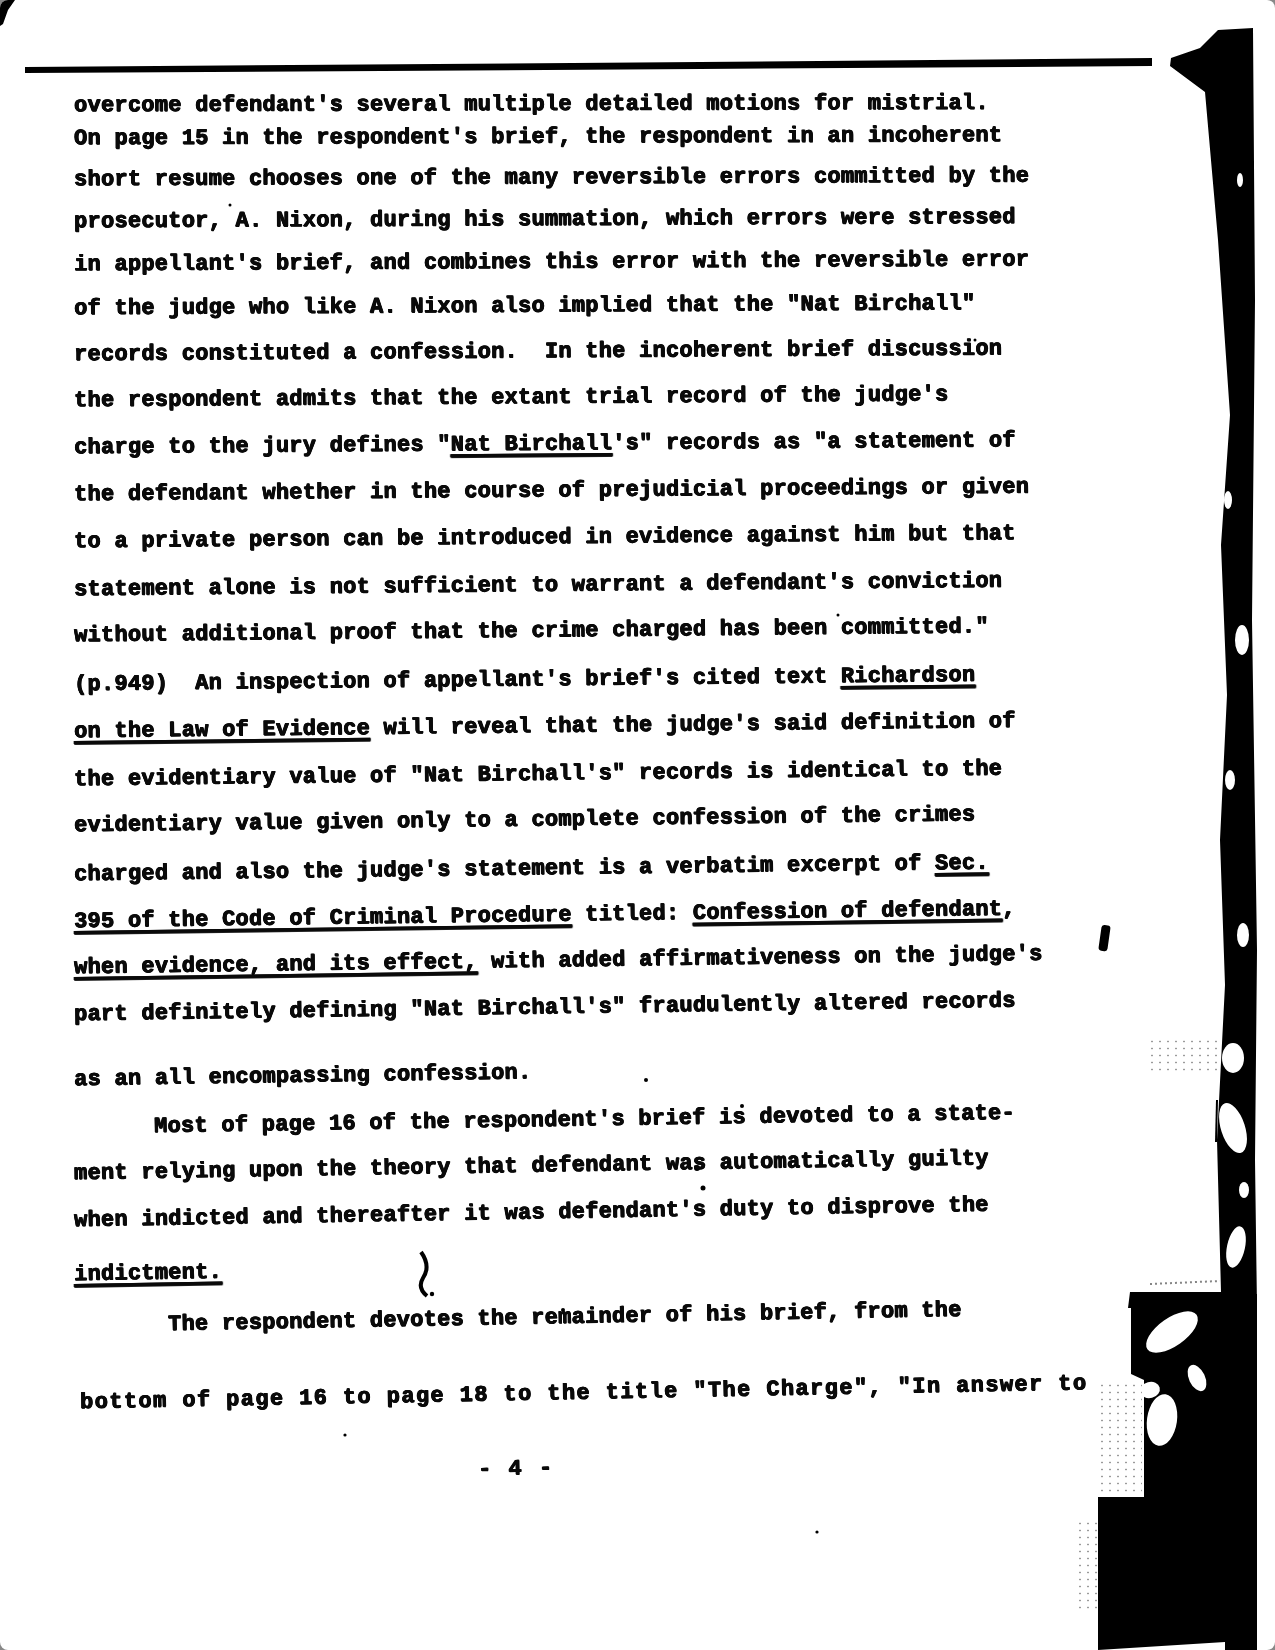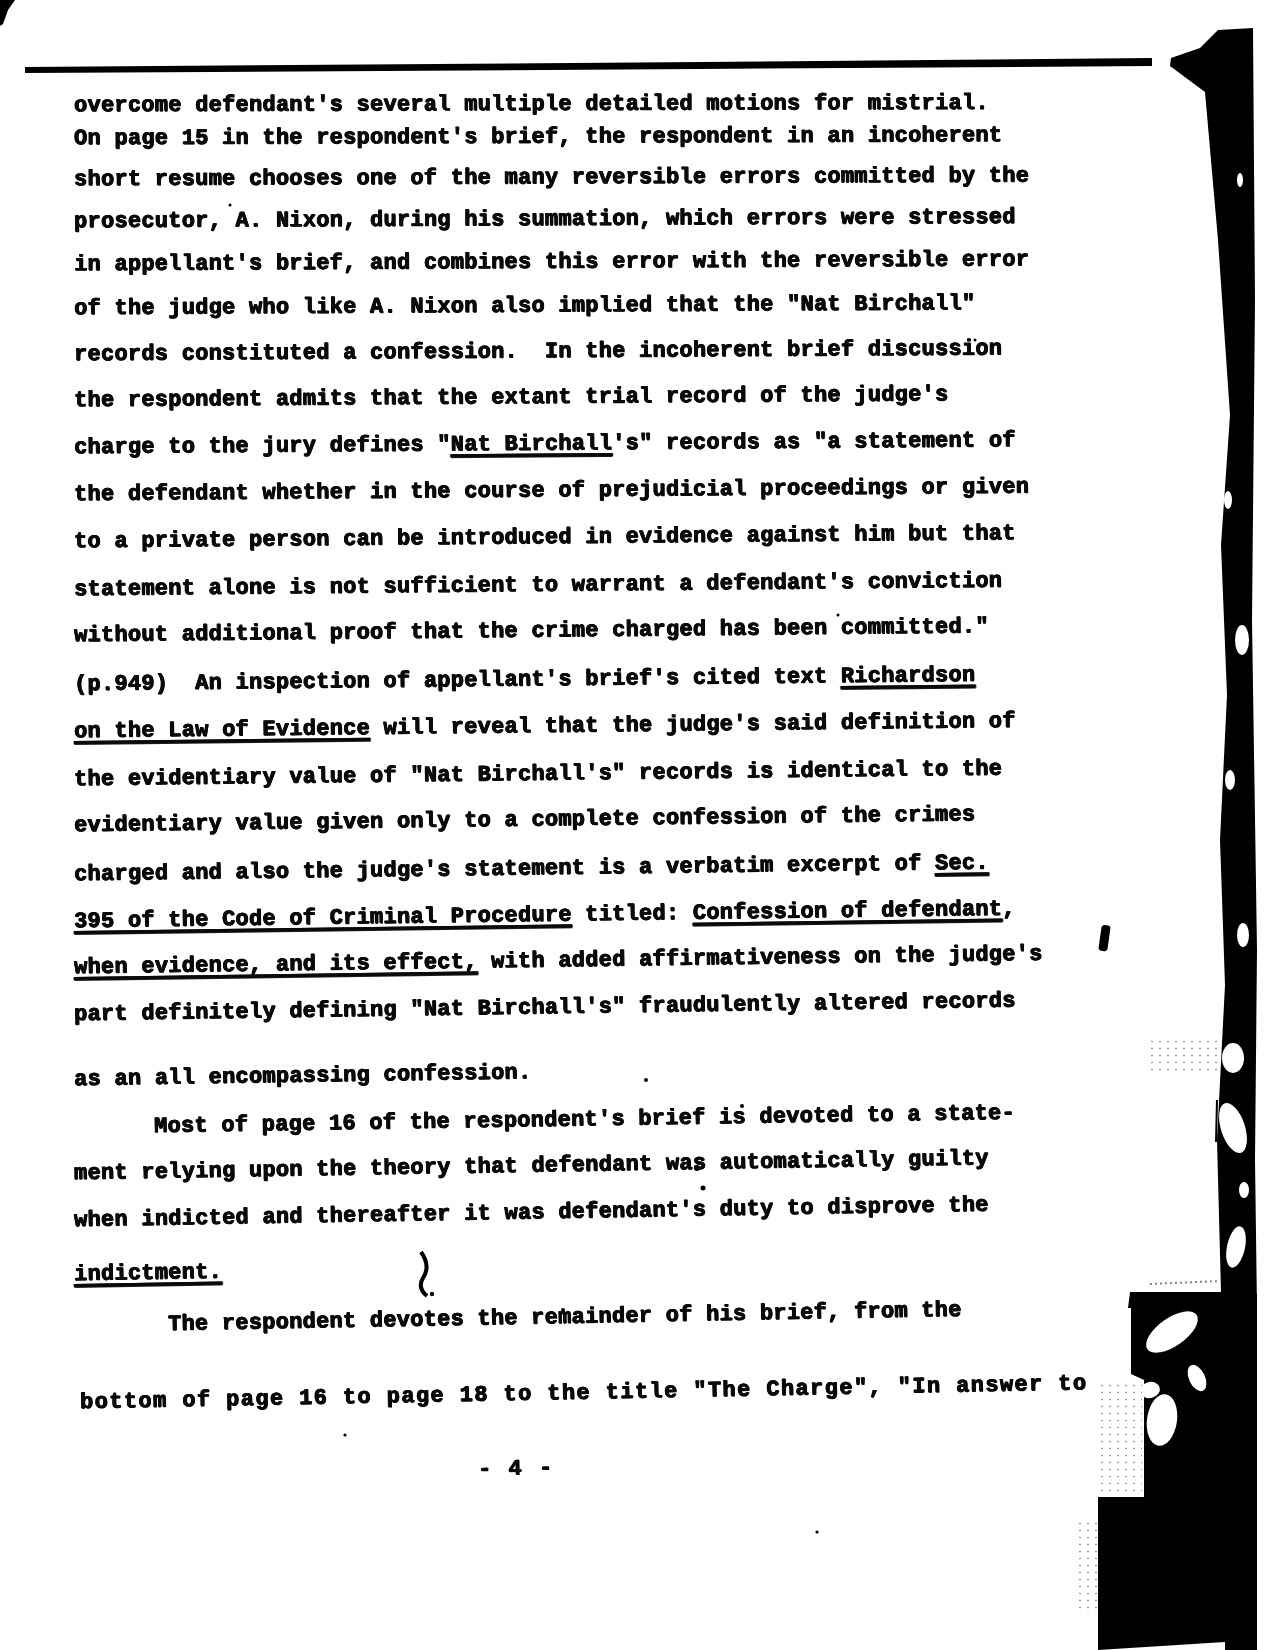--- a/index.html
+++ b/index.html
@@ -1,18 +1,18 @@
 <!DOCTYPE html>
 <html style="--paper: #ffffff; --ink: #0a0a0a;"><head>
 <meta charset="utf-8">
 <style>
   html,body{margin:0;padding:0;background:#888;}
   .page{
     position:relative;width:1275px;height:1650px;background:var(--paper,#ffffff);
-    overflow:hidden;font-family:"Liberation Mono","DejaVu Sans Mono",monospace;
+    overflow:hidden;font-family:"Liberation Mono","DejaVu Sans Mono",monospace;border-radius:8px;
   }
   .tline{
     position:absolute;white-space:pre;font-size:22px;font-weight:700;
     color:var(--ink,#0a0a0a);letter-spacing:.25px;transform-origin:left center;
     text-shadow:.6px 0 0 currentColor,-.4px 0 0 currentColor,0 .6px 0 currentColor,.5px .8px 0 currentColor;
   }
   .u{
     text-decoration:underline;
     text-decoration-thickness:2.5px;
     text-underline-offset:4px;

